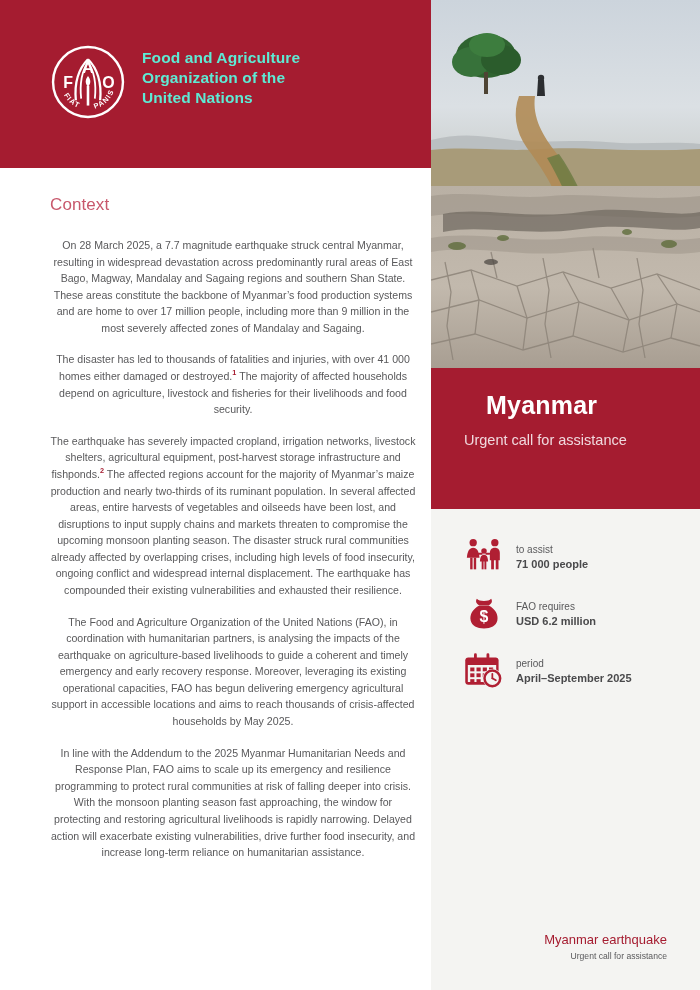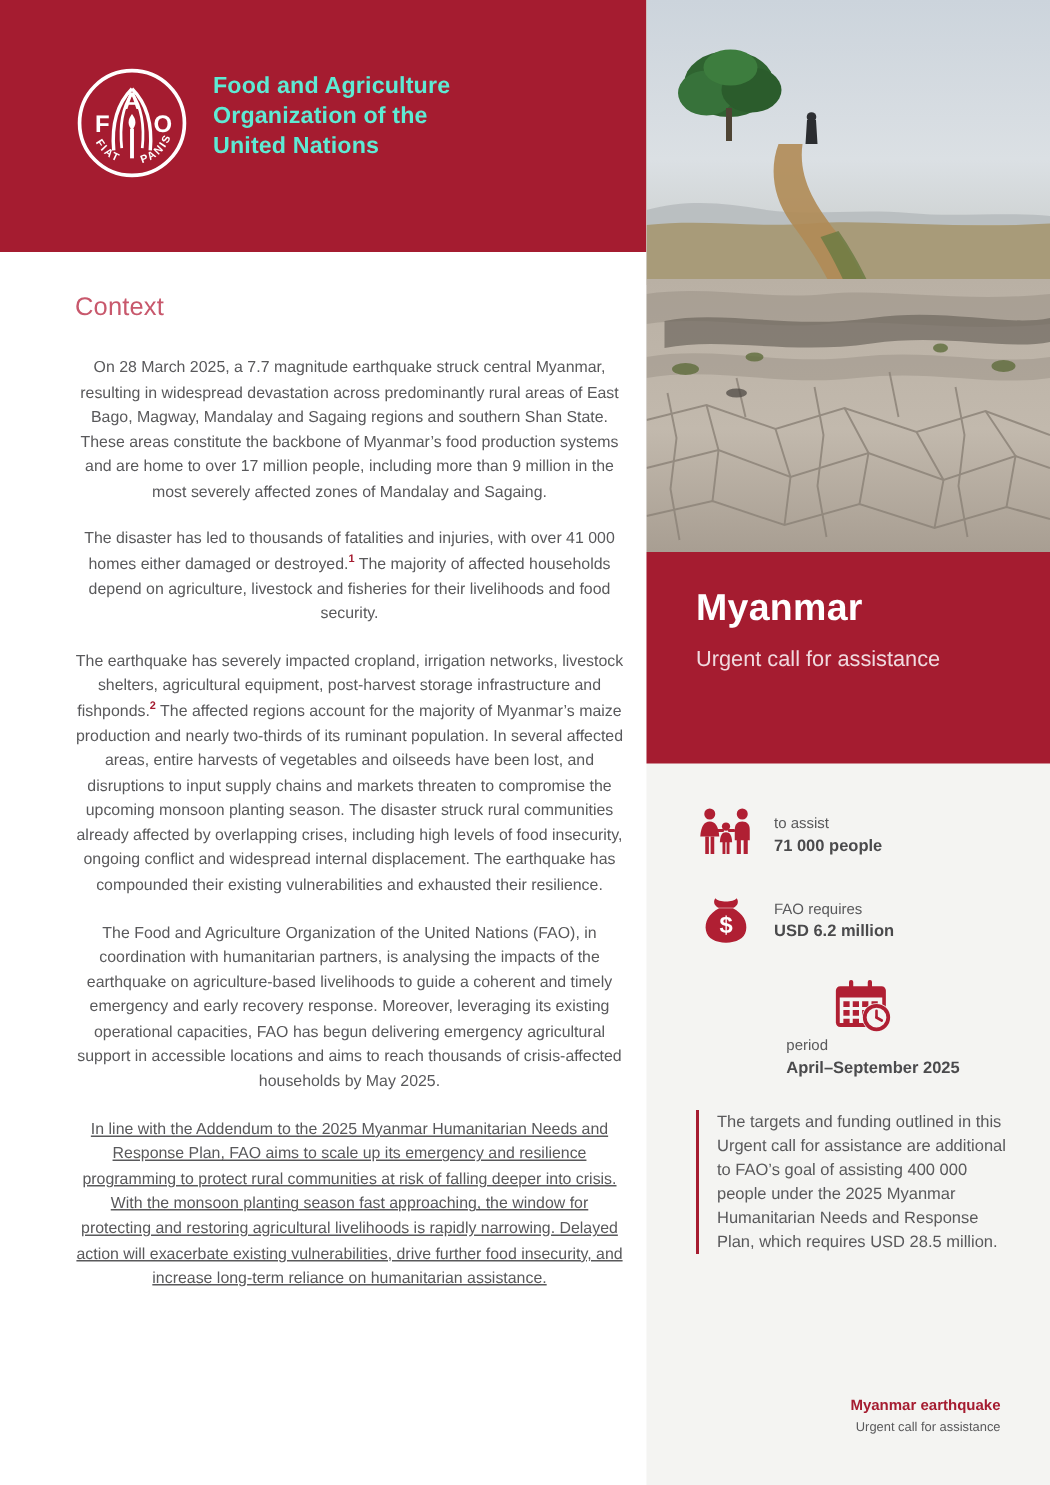--- a/index.html
+++ b/index.html
@@ -29,59 +29,59 @@
 
   .body-col { position:absolute; left:50px; top:195px; width:366px; }
   .ctx-head {
     color:#c8586c; font-size:17px; font-weight:400; margin-bottom:22px;
     letter-spacing:0.1px;
   }
   .para {
     color:#59595b; font-size:10.6px; line-height:1.565; text-align:center;
     margin-bottom:15px; letter-spacing:0.005px;
   }
-  .para:last-child { margin-bottom:0;text-decoration:underline; }
+  .para:last-child { margin-bottom:0; }
   sup.fn { color:#a51c30; font-size:7.3px; font-weight:bold; vertical-align:super; line-height:0; }
 
   
   .right-col { position:absolute; left:431px; top:0; width:269px; height:990px; background:#f4f4f2; }
 
   
   .photo { position:absolute; left:0; top:0; width:269px; height:368px; overflow:hidden; background:#b9b2a8; }
   .photo svg { display:block; width:269px; height:368px; }
 
   
   .title-block {
     position:absolute; left:0; top:368px; width:269px; height:141px;
     background:#a51c30; color:#ffffff; padding:25px 0 0 33px;
   }
-  .country { font-size:25px; font-weight:bold; letter-spacing:0.2px; line-height:1; margin-bottom:14px; }
+  .country { font-size:25px; font-weight:bold; letter-spacing:0.2px; line-height:1; margin-bottom:14px;margin-left:22px; }
   .hazard { font-size:14.5px; font-weight:400; line-height:1.22; }
   .subtitle { font-size:14.5px; font-weight:400; line-height:1.22; color:#f0d9de; }
 
   
   .stats { position:absolute; left:0; top:536px; width:269px; padding-left:33px; }
   .stat { display:flex; align-items:center; margin-bottom:17px; }
-  .stat:last-child { margin-bottom:0;flex-direction:column; }
+  .stat:last-child { margin-bottom:0; }
   .stat-icon { width:40px; height:40px; flex:none; margin-right:12px; }
   .stat-icon svg { display:block; width:40px; height:40px; }
   .stat-text { padding-top:1px; }
   .stat-label { font-size:10px; color:#59595b; line-height:1.3; margin-bottom:2px; }
   .stat-value { font-size:11px; font-weight:bold; color:#4a4a4c; line-height:1.15; white-space:nowrap; }
 
   
   .callout {
     position:absolute; left:33px; top:740px; width:212px;
     border-left:2.5px solid #a51c30; padding-left:12px;
   }
   .callout p { font-size:11px; line-height:1.46; color:#59595b; }
 
   
   .foot { position:absolute; left:0; top:930px; width:269px; padding-right:33px; text-align:right; }
-  .foot-title { color:#a51c30; font-size:10px; font-weight:bold; line-height:1.5; }
+  .foot-title { color:#a51c30; font-size:13px; font-weight:normal; line-height:1.5; }
   .foot-sub { color:#59595b; font-size:8.6px; font-weight:400; line-height:1.5; }
 </style>
 </head>
 <body>
 
 <div class="page">
 
   <div class="left-col">
 
     <div class="header-band">
@@ -295,23 +295,20 @@
             </g>
           </svg>
         </span>
         <span class="stat-text">
           <span class="stat-label" style="display:block">period</span>
           <span class="stat-value" style="display:block">April–September 2025</span>
         </span>
       </div>
     </div>
 
-    <div class="callout">
-      <p>The targets and funding outlined in this Urgent call for assistance are additional to FAO’s goal of assisting 400 000 people under the 2025 Myanmar Humanitarian Needs and Response Plan, which requires USD 28.5 million.</p>
-    </div>
 
     <div class="foot">
       <div class="foot-title">Myanmar earthquake</div>
       <div class="foot-sub">Urgent call for assistance</div>
     </div>
 
   </div>
 </div>
 
 </body></html>

